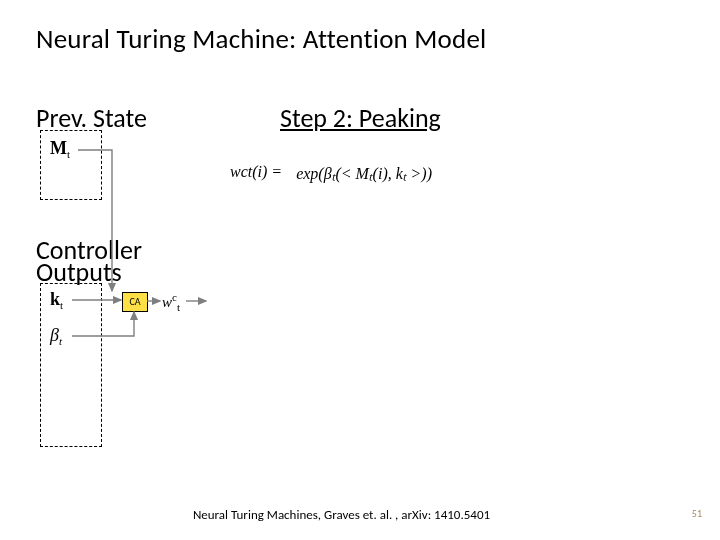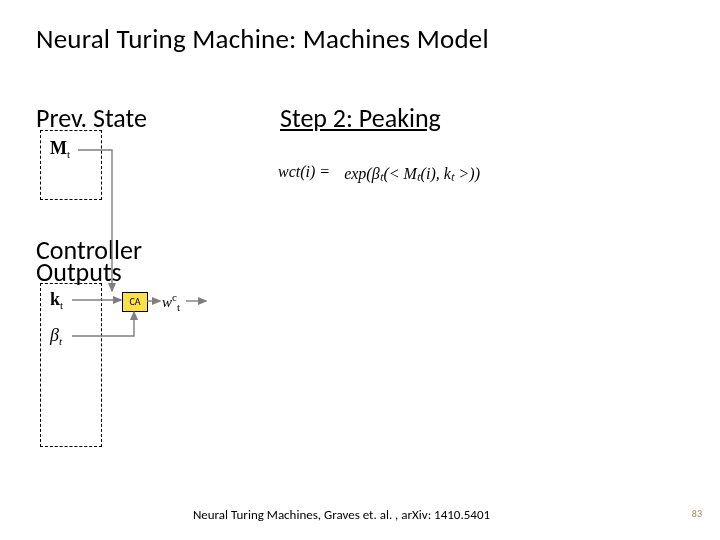--- a/index.html
+++ b/index.html
@@ -54,21 +54,20 @@
   }
   .math .main { font-weight: 700; }
   .math .sub  { font-size: 11px; vertical-align: -4px; }
   .math .sup  { font-size: 11px; vertical-align: 6px; }
   
   .equation {
     position: absolute;
     font-family: "Cambria Math", "Times New Roman", serif;
     font-size: 16px;
     font-style: italic;
-    margin-left: 48px;
   }
   .frac {
     display: inline-block;
     text-align: center;
     vertical-align: middle;
     margin-left: 6px;
   }
   .frac .num, .frac .den {
     display: block;
     padding: 0 4px;
@@ -94,21 +93,21 @@
   
   svg.wire {
     position: absolute;
     overflow: visible;
     pointer-events: none;
   }
 </style>
 </head>
 <body>
 
-<div class="slide-title">Neural Turing Machine: Machines Model</div>
+<div class="slide-title">Neural Turing Machine: Attention Model</div>
 
 <div class="label" style="left:36px; top:104px;">Prev. State</div>
 <div class="dashbox" style="left:40px; top:130px; width:60px; height:68px;"></div>
 <div class="math" style="left:50px; top:138px;">
   <span class="main">M</span><span class="sub">t</span>
 </div>
 
 <div class="label step-label" style="left:280px; top:104px;">Step 2: Peaking</div>
 
 <div class="equation" style="left:230px; top:162px;">
@@ -149,13 +148,13 @@
   <path d="M72,300 L121,300" stroke="#7f7f7f" stroke-width="1.4" fill="none" marker-end="url(#arr)"></path>
 
   <path d="M72,336 L134,336 L134,312" stroke="#7f7f7f" stroke-width="1.4" fill="none" marker-end="url(#arr)"></path>
 
   <path d="M147,301 L160,301" stroke="#7f7f7f" stroke-width="1.4" fill="none" marker-end="url(#arr)"></path>
 
   <path d="M186,301 L206,301" stroke="#7f7f7f" stroke-width="1.4" fill="none" marker-end="url(#arr)"></path>
 </svg>
 
 <div class="citation">Neural Turing Machines, Graves et. al. , arXiv: 1410.5401</div>
-<div class="pagenum">83</div>
+<div class="pagenum">51</div>
 
 </body></html>

